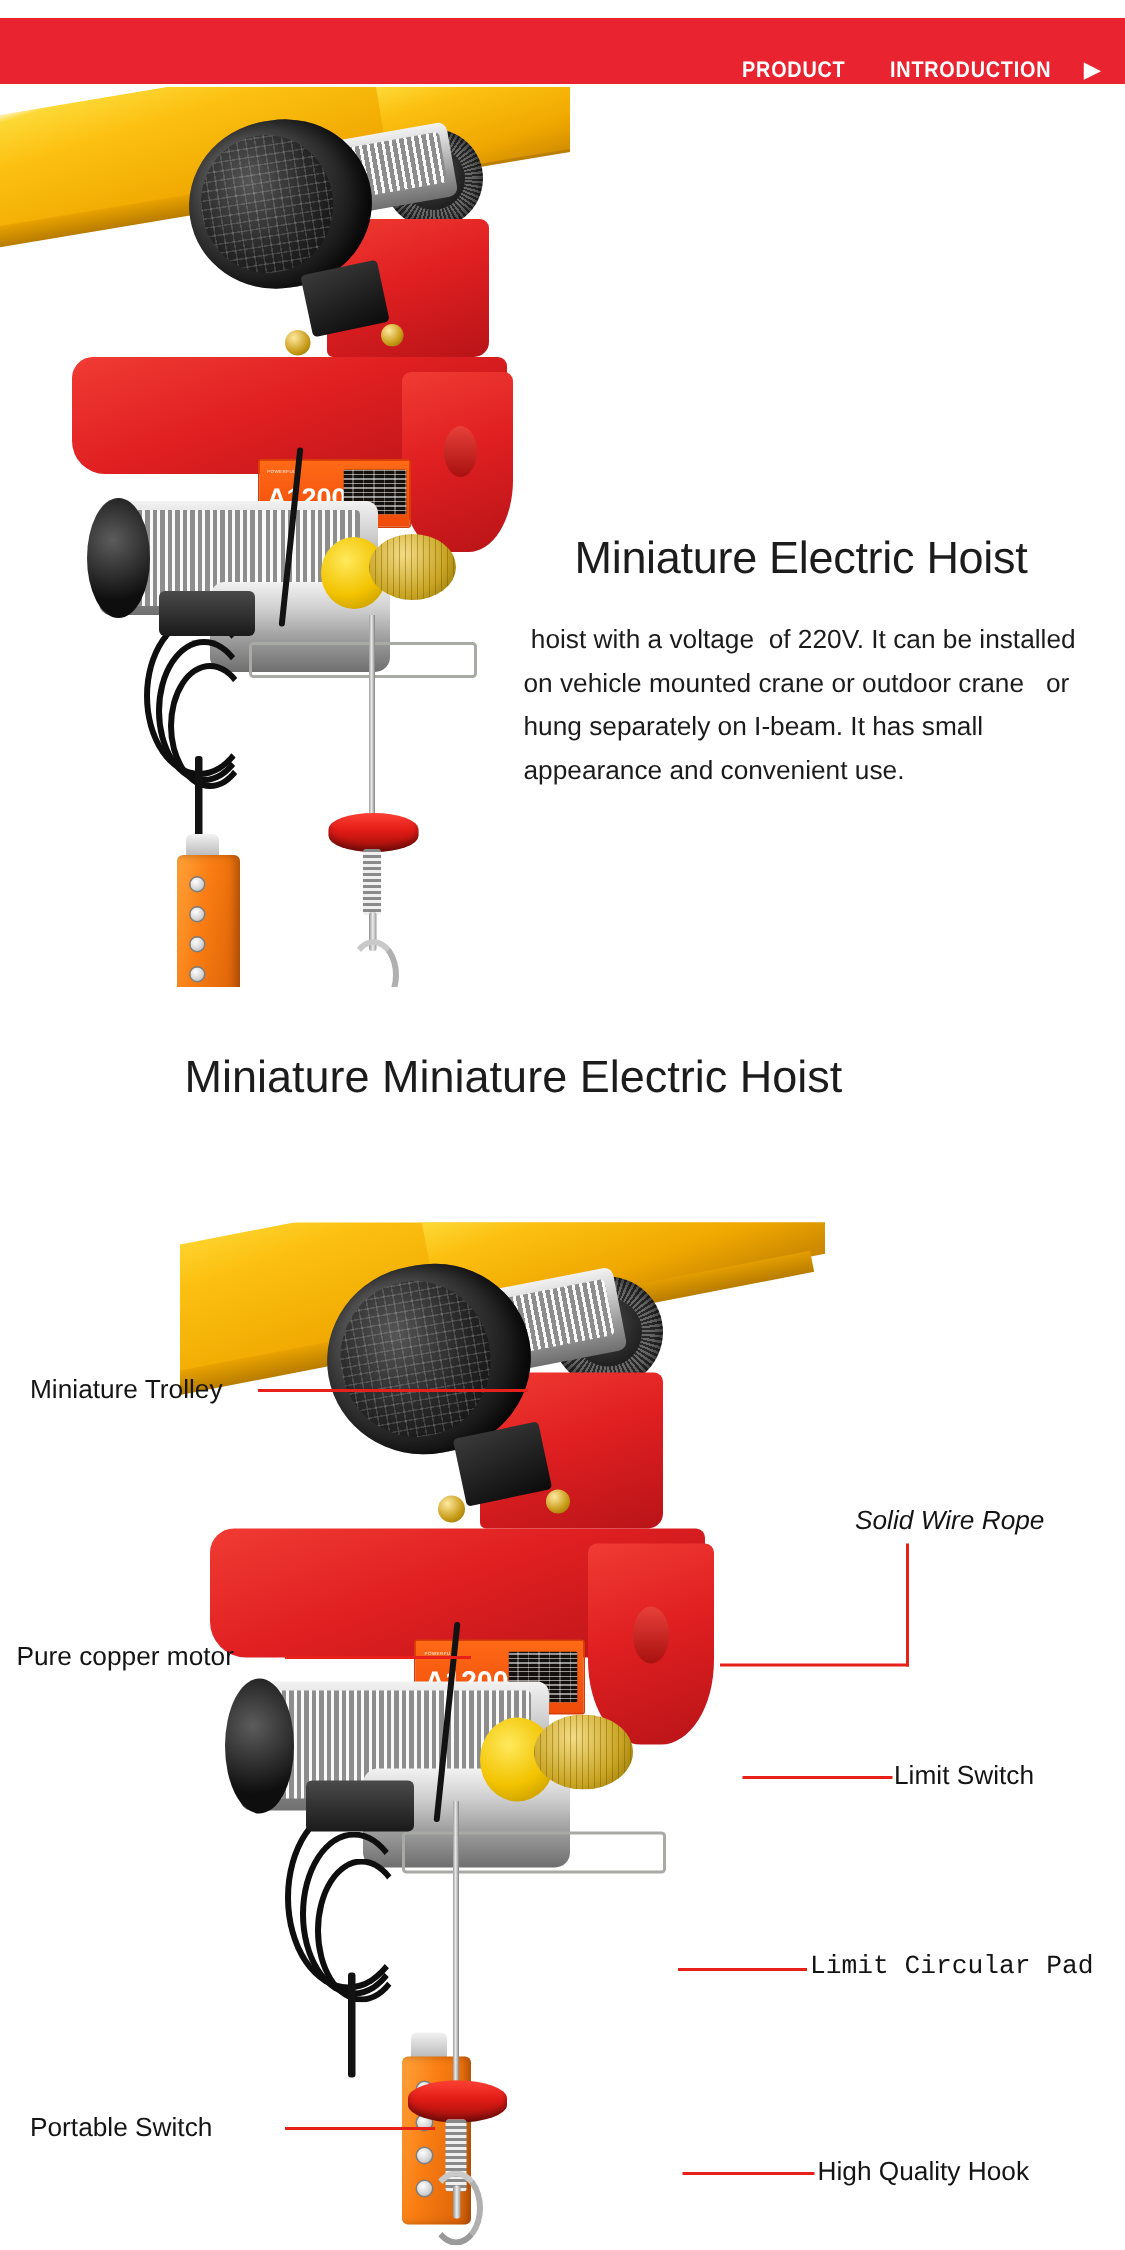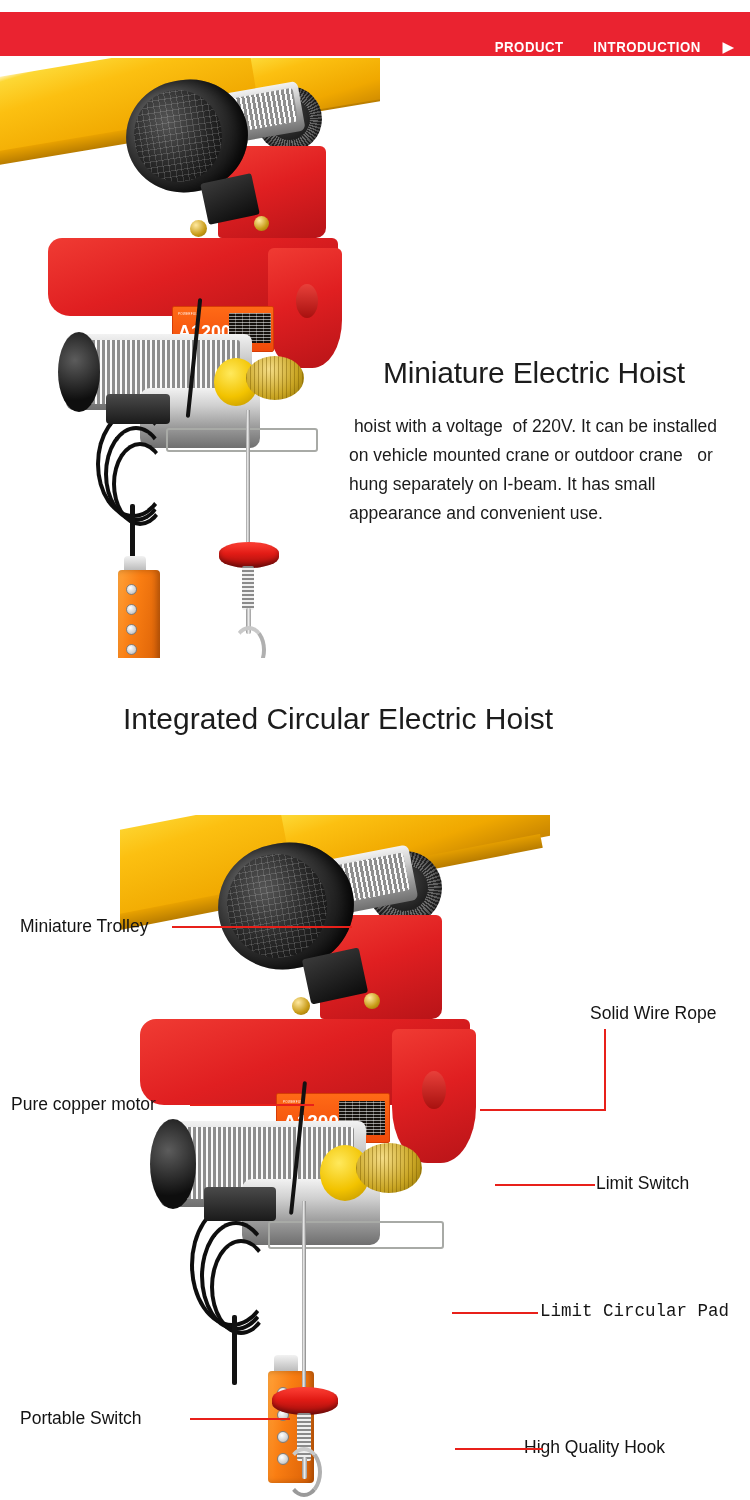--- a/index.html
+++ b/index.html
@@ -309,21 +309,21 @@
     <div class="pad-red" style="left:219px; top:484px; width:60px; height:26px;"></div>
     <div class="spring" style="left:242px; top:508px; width:12px; height:44px;"></div>
     <div class="hook-shank" style="left:246px; top:550px; width:5px; height:26px;"></div>
     <div class="hook-body" style="left:232px; top:568px; width:34px; height:48px; border-color:#c9c9c9 #b0b0b0 #9a9a9a transparent;"></div>
 
   </div>
 
   <div class="title1">Miniature Electric Hoist</div>
   <div class="desc1"> hoist with a voltage  of 220V. It can be installed on vehicle mounted crane or outdoor crane   or hung separately on I-beam. It has small appearance and convenient use.</div>
 
-  <div class="title2">Integrated Circular Electric Hoist</div>
+  <div class="title2">Miniature Miniature Electric Hoist</div>
 
   <div class="photo2">
 
     <div class="beam" style="left:-130px; top:40px; width:560px; height:88px; transform:rotate(-11deg); transform-origin:0 0;"></div>
     <div class="beam-edge" style="left:-130px; top:124px; width:560px; height:16px; transform:rotate(-11deg); transform-origin:0 0;"></div>
     <div class="beam" style="left:160px; top:-6px; width:280px; height:74px; transform:rotate(-11deg); transform-origin:0 0;"></div>
 
     <div class="gear-wheel" style="left:248px; top:36px; width:74px; height:74px;"></div>
     <div class="gear-hub" style="left:262px; top:50px; width:46px; height:46px;"></div>
 
@@ -382,26 +382,26 @@
 
   <div class="callout-label" style="left:20px; top:918px;">Miniature Trolley</div>
   <div class="lead-h" style="left:172px; top:926px; width:180px;"></div>
 
   <div class="callout-label" style="left:11px; top:1096px;">Pure copper motor</div>
   <div class="lead-h" style="left:190px; top:1104px; width:124px;"></div>
 
   <div class="callout-label" style="left:20px; top:1410px;">Portable Switch</div>
   <div class="lead-h" style="left:190px; top:1418px; width:100px;"></div>
 
-  <div class="callout-label" style="left:590px; top:1005px;">Solid Wire Rope</div>
+  <div class="callout-label" style="left:570px; top:1005px;font-style:italic;">Solid Wire Rope</div>
   <div class="lead-v" style="left:604px; top:1029px; height:82px;"></div>
   <div class="lead-h" style="left:480px; top:1109px; width:126px;"></div>
 
   <div class="callout-label" style="left:596px; top:1175px;">Limit Switch</div>
   <div class="lead-h" style="left:495px; top:1184px; width:100px;"></div>
 
   <div class="callout-label" style="left:540px; top:1303px;font-family:Liberation Mono, monospace;">Limit Circular Pad</div>
   <div class="lead-h" style="left:452px; top:1312px; width:86px;"></div>
 
-  <div class="callout-label" style="left:524px; top:1439px;">High Quality Hook</div>
+  <div class="callout-label" style="left:545px; top:1439px;">High Quality Hook</div>
   <div class="lead-h" style="left:455px; top:1448px; width:88px;"></div>
 
 </div>
 
 </body></html>

